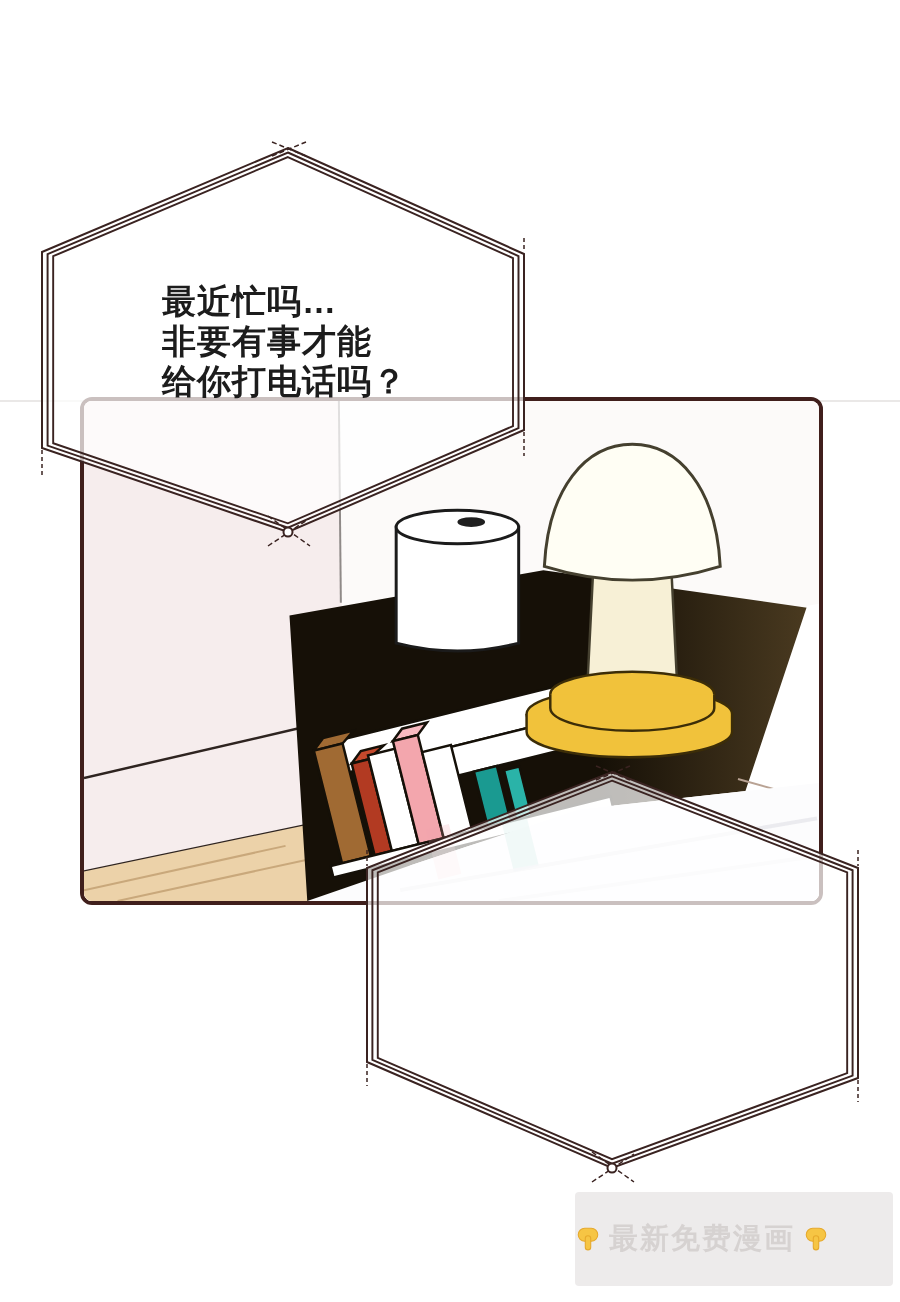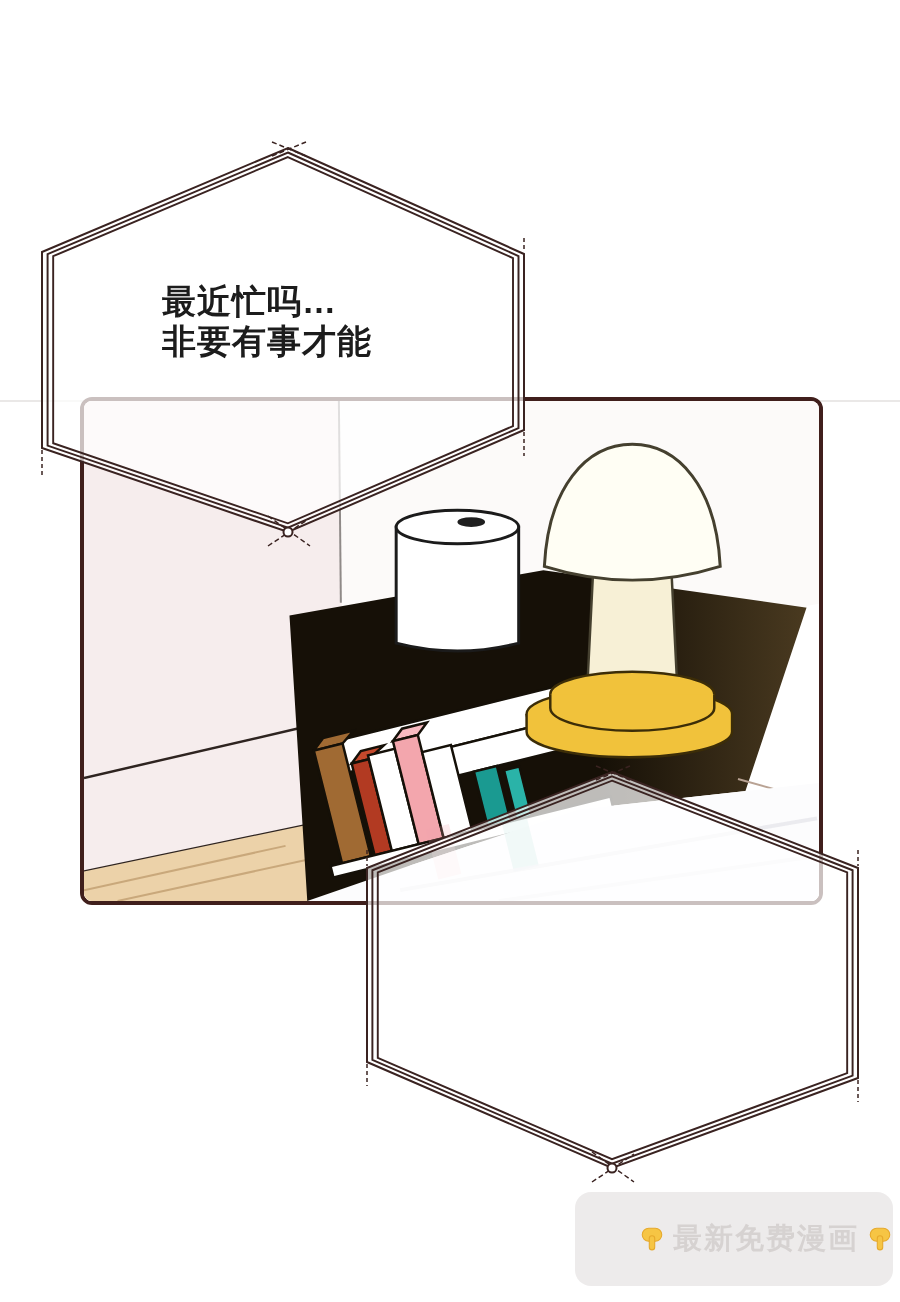--- a/index.html
+++ b/index.html
@@ -23,22 +23,22 @@
     pointer-events:none;
   }
   .bubble-text{
     position:absolute;color:#1c1c1c;font-weight:700;
     font-size:34px;line-height:40px;letter-spacing:1px;white-space:nowrap;
   }
   .bubble-text.top{left:162px;top:281px;}
   .bubble-text.bottom{left:452px;top:931px;}
   .watermark{
     position:absolute;left:575px;top:1192px;width:318px;height:94px;
-    background:rgba(235,233,233,0.92);border-radius:16px;
-    display:flex;flex-direction:column;align-items:flex-end;justify-content:center;
+    background:rgba(235,233,233,0.92);border-radius:4px;
+    display:flex;flex-direction:column;align-items:flex-start;justify-content:center;
     gap:9px;
   }
   .wm-row{display:flex;align-items:center;gap:8px;}
   .wm-title{font-size:29px;font-weight:700;color:#d6d2d1;letter-spacing:2px;}
   .wm-url{font-size:29px;font-weight:500;color:#d3cfce;letter-spacing:1px;}
   .hand-icon svg{display:block;}
 </style>
 </head>
 <body>
 
@@ -151,20 +151,21 @@
       <line x1="592" y1="1152" x2="634" y2="1182" stroke-dasharray="5,3" stroke-width="1.5"></line>
       <line x1="592" y1="1182" x2="634" y2="1154" stroke-dasharray="5,3" stroke-width="1.5"></line>
       <circle cx="612" cy="1168" r="4.5" fill="#ffffff"></circle>
     </g>
   </g>
 </svg>
 
 <div class="bubble-text top">
   <div>最近忙吗…</div>
   <div>非要有事才能</div>
+  <div>给你打电话吗？</div>
 </div>
 <div class="bubble-text bottom">
 </div>
 
 <div class="watermark">
   <div class="wm-row">
     <span class="hand-icon">
       <svg width="26" height="26" viewBox="0 0 24 24">
         <rect x="3" y="2" width="18" height="12" rx="6" stroke="#e6a92c" stroke-width="1" fill="#f6c544"></rect>
         <rect x="9.5" y="9" width="5" height="13" rx="2.5" stroke="#e6a92c" stroke-width="1" fill="#f6c544"></rect>

